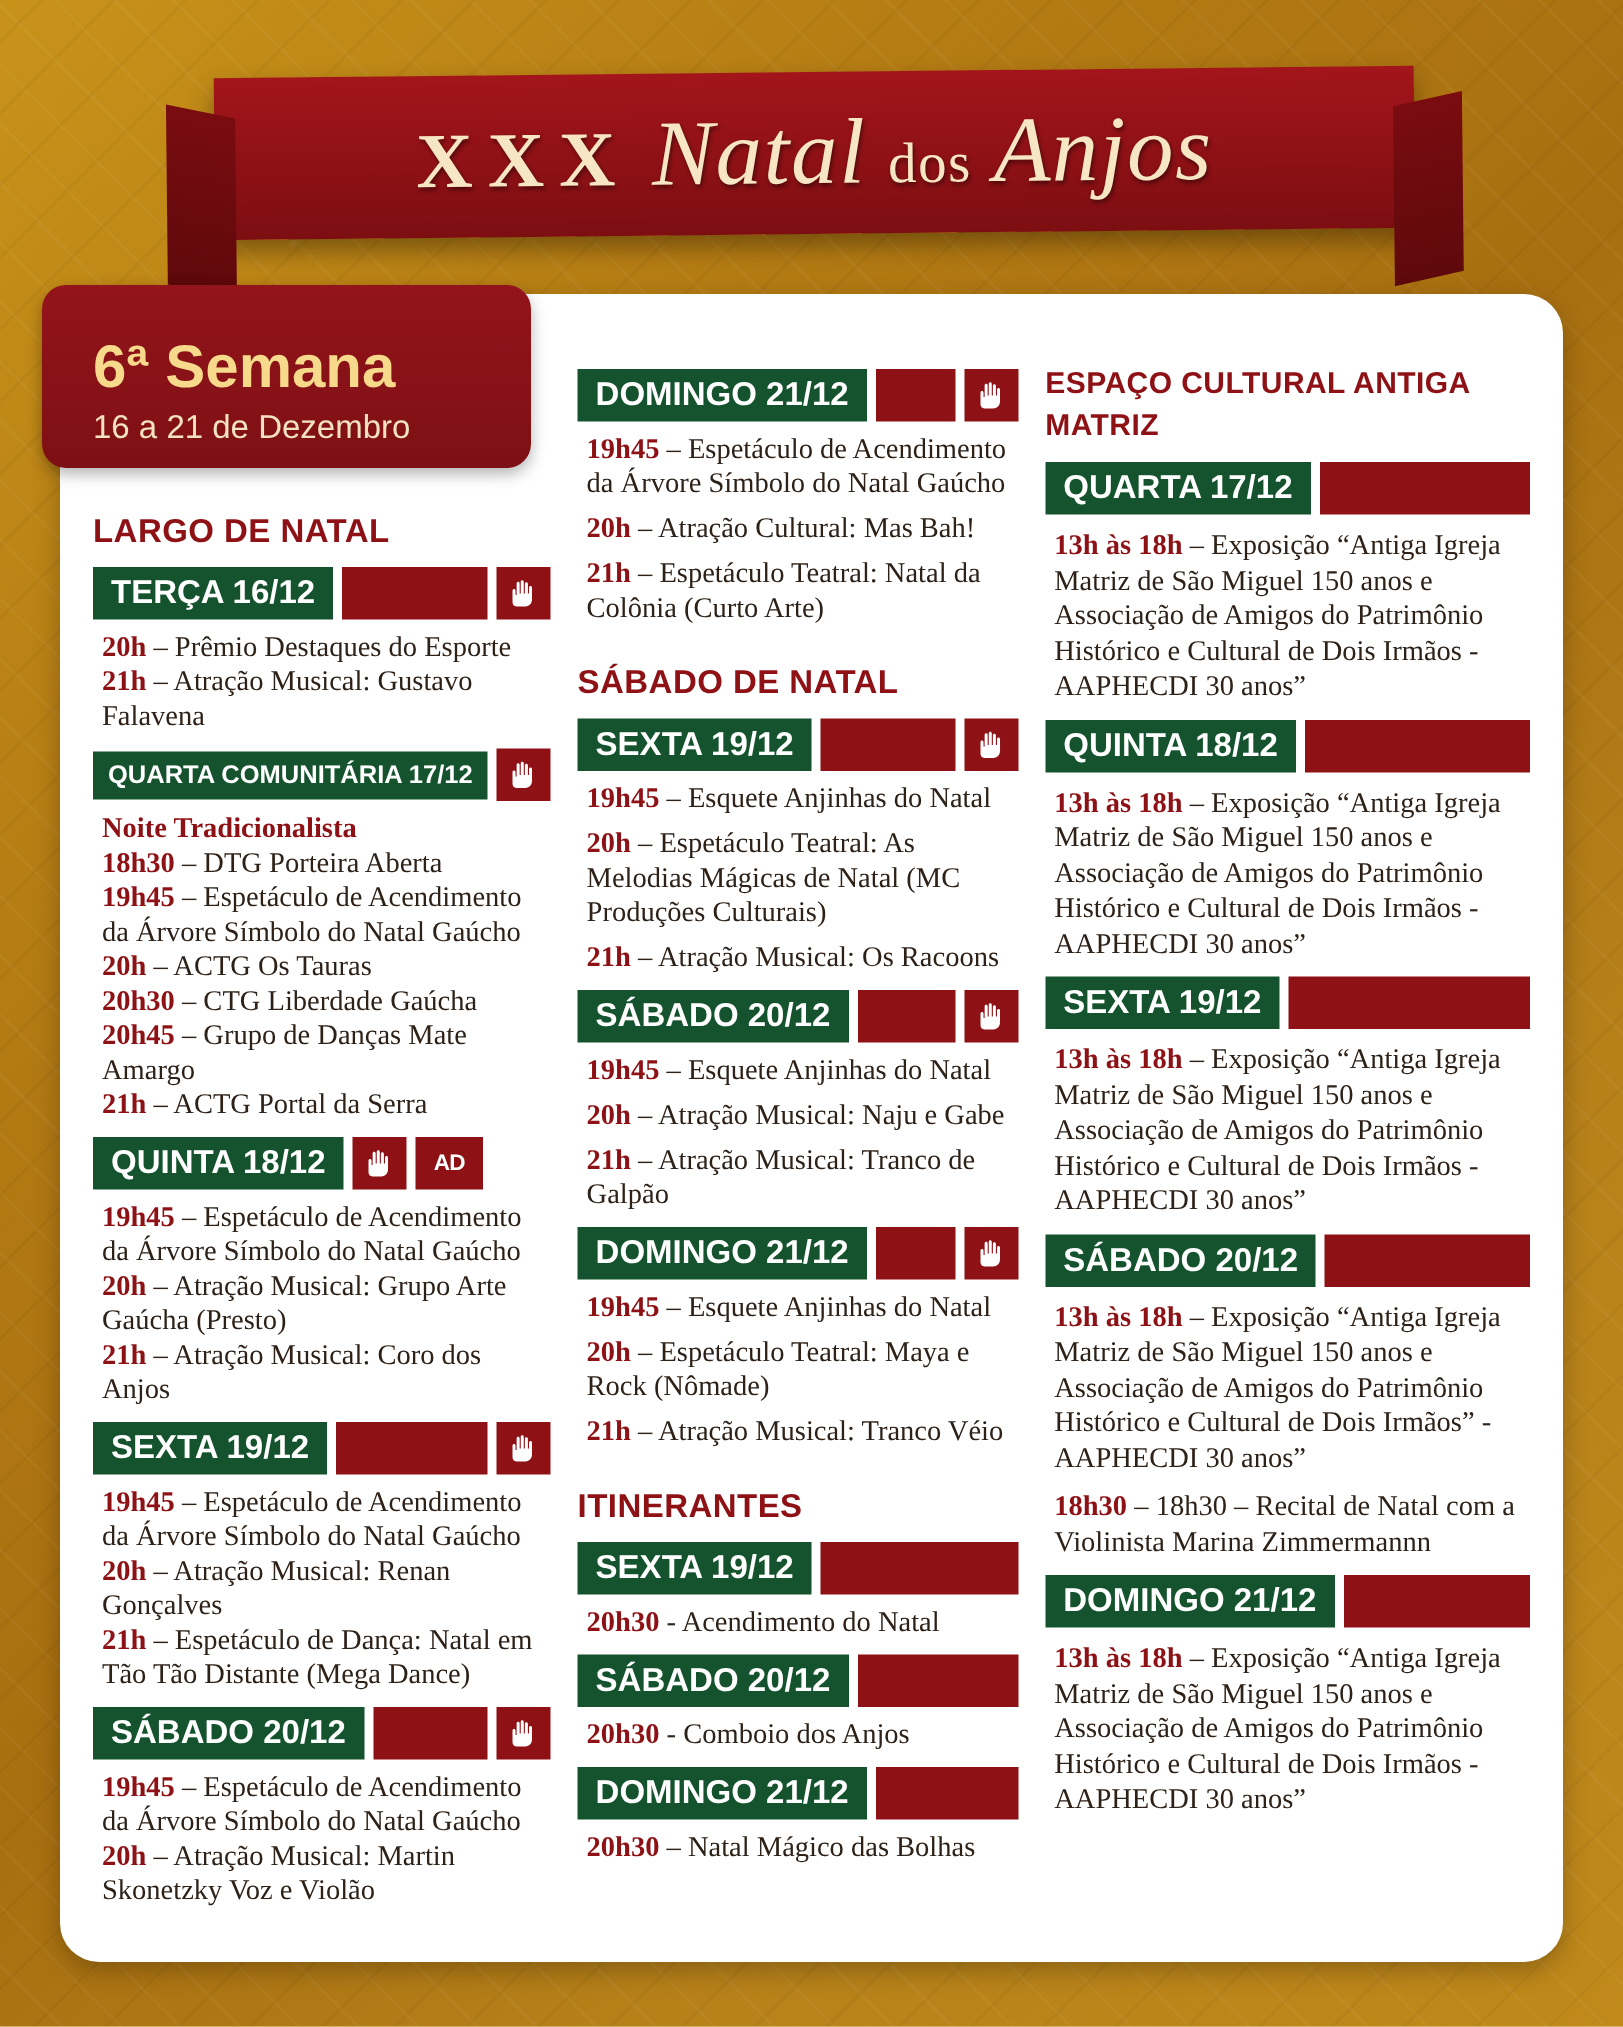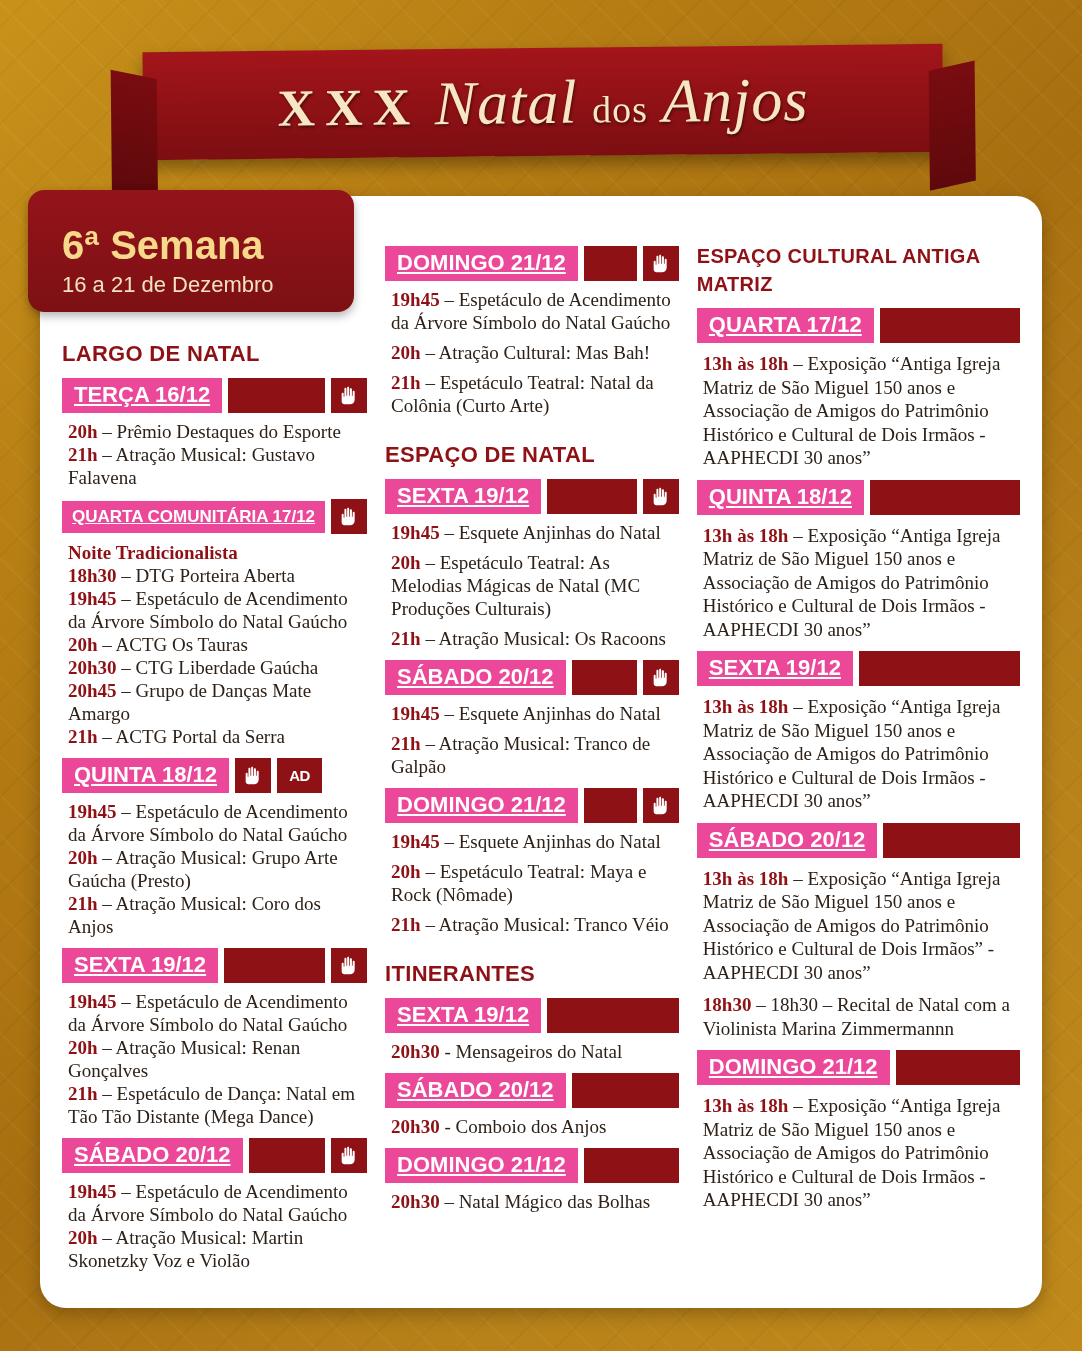--- a/index.html
+++ b/index.html
@@ -153,29 +153,28 @@
   .space-top-2 { margin-top: 24px; }
 
   
   .daybar {
     display: flex;
     align-items: center;
     gap: 6px;
     margin: 10px 0 6px 0;
   }
   .daybar-label {
-    background: #ec4899;
+    background: #14532d;
     color: #ffffff;
     font-family: "Liberation Sans", sans-serif;
     font-weight: bold;
     font-size: 22px;
     padding: 5px 12px 6px 12px;
     line-height: 24px;
     white-space: nowrap;
-    text-decoration: underline;
   }
   .daybar-label.sm { font-size: 17px; padding: 4px 10px; }
   .daybar-fill {
     background: #8e1115;
     height: 35px;
     flex: 1 1 auto;
   }
 
   .icon-badge {
     width: 36px;
@@ -321,21 +320,21 @@
           <div class="icon-badge">
             <svg width="22" height="22" viewBox="0 0 24 24" fill="#fff">
                 <path d="M7 21c-2 0-3-1.4-3-3.2V9.6c0-.7.5-1.2 1.1-1.2s1.1.5 1.1 1.2v3.1h.8V4.2c0-.7.5-1.2 1.1-1.2s1.1.5 1.1 1.2v7.4h.8V3.2c0-.7.5-1.2 1.1-1.2s1.1.5 1.1 1.2v8.4h.8V4.7c0-.7.5-1.2 1.1-1.2s1.1.5 1.1 1.2v7h.8V7.4c0-.7.5-1.2 1.1-1.2s1.1.5 1.1 1.2v8.4C18.2 19 16 21 13.2 21H7z"></path>
               </svg>
           </div>
         </div>
         <div class="event"><span class="t">19h45</span> <span>– Espetáculo de Acendimento da Árvore Símbolo do Natal Gaúcho</span></div>
         <div class="event"><span class="t">20h</span> <span>– Atração Cultural: Mas Bah!</span></div>
         <div class="event"><span class="t">21h</span> <span>– Espetáculo Teatral: Natal da Colônia (Curto Arte)</span></div>
 
-        <div class="section-title space-top-2">ESPAÇO DE NATAL</div>
+        <div class="section-title space-top-2">SÁBADO DE NATAL</div>
 
         <div class="daybar">
           <div class="daybar-label">SEXTA 19/12</div>
           <div class="daybar-fill"></div>
           <div class="icon-badge">
             <svg width="22" height="22" viewBox="0 0 24 24" fill="#fff">
                 <path d="M7 21c-2 0-3-1.4-3-3.2V9.6c0-.7.5-1.2 1.1-1.2s1.1.5 1.1 1.2v3.1h.8V4.2c0-.7.5-1.2 1.1-1.2s1.1.5 1.1 1.2v7.4h.8V3.2c0-.7.5-1.2 1.1-1.2s1.1.5 1.1 1.2v8.4h.8V4.7c0-.7.5-1.2 1.1-1.2s1.1.5 1.1 1.2v7h.8V7.4c0-.7.5-1.2 1.1-1.2s1.1.5 1.1 1.2v8.4C18.2 19 16 21 13.2 21H7z"></path>
               </svg>
           </div>
         </div>
@@ -346,20 +345,21 @@
         <div class="daybar space-top-1">
           <div class="daybar-label">SÁBADO 20/12</div>
           <div class="daybar-fill"></div>
           <div class="icon-badge">
             <svg width="22" height="22" viewBox="0 0 24 24" fill="#fff">
                 <path d="M7 21c-2 0-3-1.4-3-3.2V9.6c0-.7.5-1.2 1.1-1.2s1.1.5 1.1 1.2v3.1h.8V4.2c0-.7.5-1.2 1.1-1.2s1.1.5 1.1 1.2v7.4h.8V3.2c0-.7.5-1.2 1.1-1.2s1.1.5 1.1 1.2v8.4h.8V4.7c0-.7.5-1.2 1.1-1.2s1.1.5 1.1 1.2v7h.8V7.4c0-.7.5-1.2 1.1-1.2s1.1.5 1.1 1.2v8.4C18.2 19 16 21 13.2 21H7z"></path>
               </svg>
           </div>
         </div>
         <div class="event"><span class="t">19h45</span> <span>– Esquete Anjinhas do Natal</span></div>
+        <div class="event"><span class="t">20h</span> <span>– Atração Musical: Naju e Gabe</span></div>
         <div class="event"><span class="t">21h</span> <span>– Atração Musical: Tranco de Galpão</span></div>
 
         <div class="daybar space-top-1">
           <div class="daybar-label">DOMINGO 21/12</div>
           <div class="daybar-fill"></div>
           <div class="icon-badge">
             <svg width="22" height="22" viewBox="0 0 24 24" fill="#fff">
                 <path d="M7 21c-2 0-3-1.4-3-3.2V9.6c0-.7.5-1.2 1.1-1.2s1.1.5 1.1 1.2v3.1h.8V4.2c0-.7.5-1.2 1.1-1.2s1.1.5 1.1 1.2v7.4h.8V3.2c0-.7.5-1.2 1.1-1.2s1.1.5 1.1 1.2v8.4h.8V4.7c0-.7.5-1.2 1.1-1.2s1.1.5 1.1 1.2v7h.8V7.4c0-.7.5-1.2 1.1-1.2s1.1.5 1.1 1.2v8.4C18.2 19 16 21 13.2 21H7z"></path>
               </svg>
           </div>
@@ -367,21 +367,21 @@
         <div class="event"><span class="t">19h45</span> <span>– Esquete Anjinhas do Natal</span></div>
         <div class="event"><span class="t">20h</span> <span>– Espetáculo Teatral: Maya e Rock (Nômade)</span></div>
         <div class="event"><span class="t">21h</span> <span>– Atração Musical: Tranco Véio</span></div>
 
         <div class="section-title space-top-2">ITINERANTES</div>
 
         <div class="daybar">
           <div class="daybar-label">SEXTA 19/12</div>
           <div class="daybar-fill"></div>
         </div>
-        <div class="event"><span class="t">20h30</span> <span>- Mensageiros do Natal</span></div>
+        <div class="event"><span class="t">20h30</span> <span>- Acendimento do Natal</span></div>
 
         <div class="daybar space-top-1">
           <div class="daybar-label">SÁBADO 20/12</div>
           <div class="daybar-fill"></div>
         </div>
         <div class="event"><span class="t">20h30</span> <span>- Comboio dos Anjos</span></div>
 
         <div class="daybar space-top-1">
           <div class="daybar-label">DOMINGO 21/12</div>
           <div class="daybar-fill"></div>

